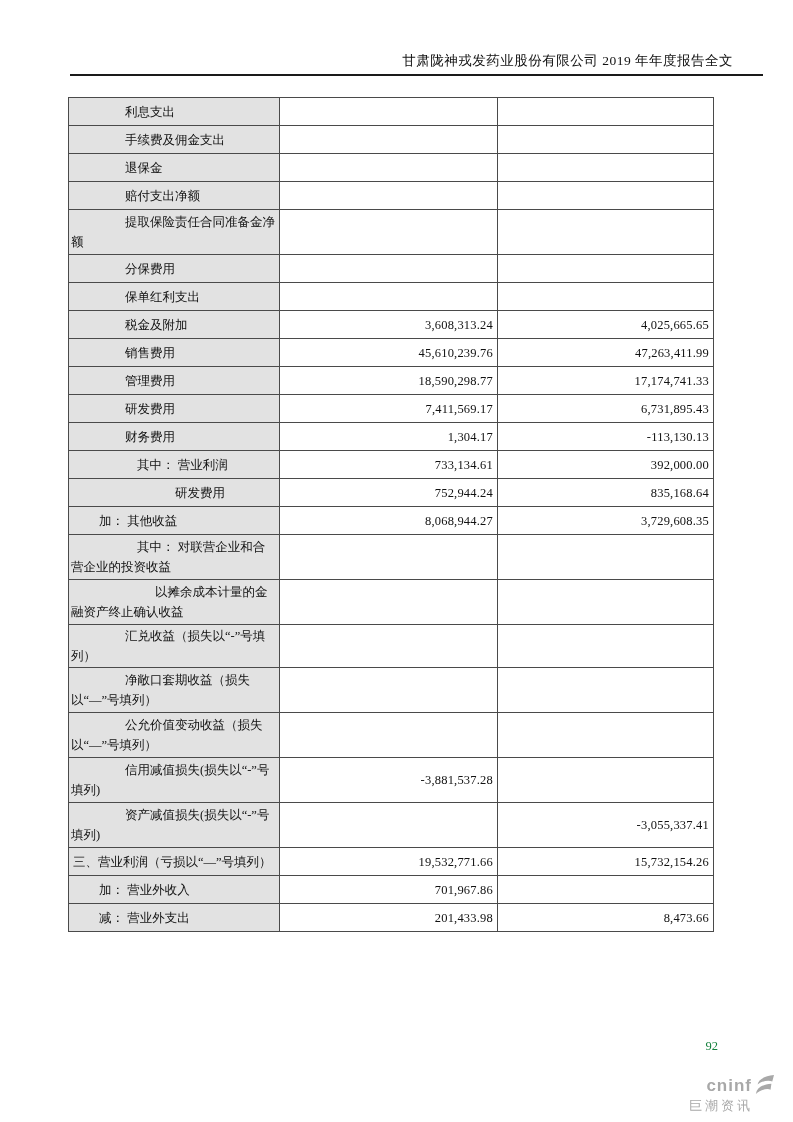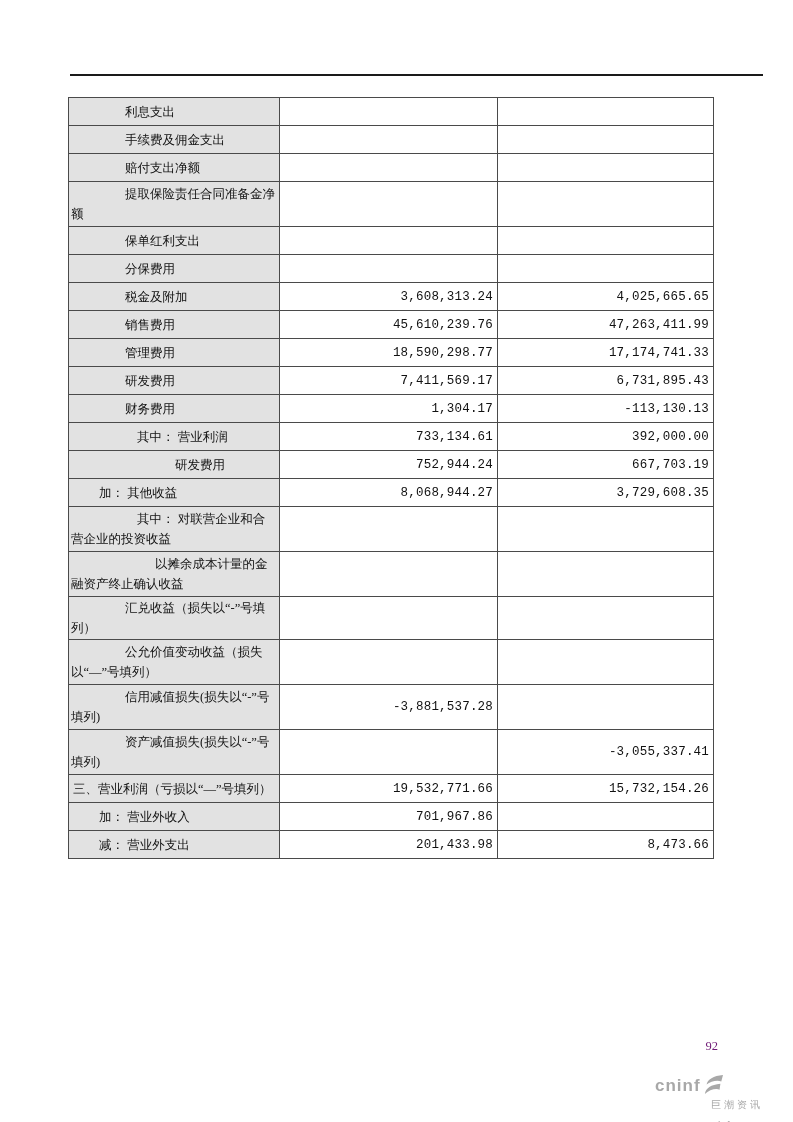--- a/index.html
+++ b/index.html
@@ -52,110 +52,117 @@
   td.label{
     background:var(--label-bg);
     padding:1px 2px;
     word-break:break-all;
     overflow:hidden;
   }
   td.num{
     background:#fff;
     text-align:right;
     padding:1px 4px 1px 2px;
-    font-family:Liberation Mono, monospace;
+    font-family:Liberation Serif, serif;
     letter-spacing:0.2px;
     white-space:nowrap;
   }
   .ind-a{text-indent:2px;}
   .ind-b{text-indent:28px;}
   .ind-c{text-indent:54px;}
   .ind-d{text-indent:66px;}
   .ind-e{text-indent:104px;}
   .ind-f{text-indent:84px;}
   
   .page-number{
     position:absolute;
     top:1039px;right:75px;
     font-size:12.5px;
-    color:#701a75;
+    color:#15803d;
   }
   .logo{
     position:absolute;
     top:1075px;right:18px;
     width:120px;
     text-align:right;
     color:var(--logo-gray);
     font-family:"Liberation Sans","DejaVu Sans",sans-serif;
     line-height:1.1;
   }
   .logo-top{
     display:flex;
     align-items:center;
+    justify-content:flex-end;
     gap:2px;
   }
   .logo-brand{
     font-size:17px;
     font-weight:bold;
     letter-spacing:1px;
   }
   .logo-swoosh{display:inline-block;}
   .logo-cn{
-    font-size:10px;
+    font-size:13px;
     letter-spacing:3px;
     margin-top:1px;
-    margin-right:12px;
+    margin-right:22px;
   }
   .logo-url{
     font-size:10.5px;
     letter-spacing:0.3px;
     margin-top:10px;
   }
 </style>
 </head>
 <body>
 
 <div class="page">
 
+  <div class="header-title">甘肃陇神戎发药业股份有限公司 2019 年年度报告全文</div>
   <div class="header-rule"></div>
 
   <table class="fin">
     <colgroup>
       <col style="width:211px">
       <col style="width:218px">
       <col style="width:216px">
     </colgroup>
     <tbody>
         <tr class="row">
           <td class="label ind-c">利息支出</td>
           <td class="num"></td>
           <td class="num"></td>
         </tr>
         <tr class="row">
           <td class="label ind-c">手续费及佣金支出</td>
           <td class="num"></td>
           <td class="num"></td>
         </tr>
         <tr class="row">
+          <td class="label ind-c">退保金</td>
+          <td class="num"></td>
+          <td class="num"></td>
+        </tr>
+        <tr class="row">
           <td class="label ind-c">赔付支出净额</td>
           <td class="num"></td>
           <td class="num"></td>
         </tr>
         <tr class="row-tall">
           <td class="label ind-c">提取保险责任合同准备金净额</td>
           <td class="num"></td>
           <td class="num"></td>
         </tr>
         <tr class="row">
+          <td class="label ind-c">分保费用</td>
+          <td class="num"></td>
+          <td class="num"></td>
+        </tr>
+        <tr class="row">
           <td class="label ind-c">保单红利支出</td>
-          <td class="num"></td>
-          <td class="num"></td>
-        </tr>
-        <tr class="row">
-          <td class="label ind-c">分保费用</td>
           <td class="num"></td>
           <td class="num"></td>
         </tr>
         <tr class="row">
           <td class="label ind-c">税金及附加</td>
           <td class="num">3,608,313.24</td>
           <td class="num">4,025,665.65</td>
         </tr>
         <tr class="row">
           <td class="label ind-c">销售费用</td>
@@ -178,39 +185,44 @@
           <td class="num">-113,130.13</td>
         </tr>
         <tr class="row">
           <td class="label ind-d">其中： 营业利润</td>
           <td class="num">733,134.61</td>
           <td class="num">392,000.00</td>
         </tr>
         <tr class="row">
           <td class="label ind-e">研发费用</td>
           <td class="num">752,944.24</td>
-          <td class="num">667,703.19</td>
+          <td class="num">835,168.64</td>
         </tr>
         <tr class="row">
           <td class="label ind-b">加： 其他收益</td>
           <td class="num">8,068,944.27</td>
           <td class="num">3,729,608.35</td>
         </tr>
         <tr class="row-tall">
           <td class="label ind-d">其中： 对联营企业和合营企业的投资收益</td>
           <td class="num"></td>
           <td class="num"></td>
         </tr>
         <tr class="row-tall">
           <td class="label ind-f">以摊余成本计量的金融资产终止确认收益</td>
           <td class="num"></td>
           <td class="num"></td>
         </tr>
         <tr class="row">
           <td class="label ind-c">汇兑收益（损失以“-”号填列）</td>
+          <td class="num"></td>
+          <td class="num"></td>
+        </tr>
+        <tr class="row-tall">
+          <td class="label ind-c">净敞口套期收益（损失以“—”号填列）</td>
           <td class="num"></td>
           <td class="num"></td>
         </tr>
         <tr class="row-tall">
           <td class="label ind-c">公允价值变动收益（损失以“—”号填列）</td>
           <td class="num"></td>
           <td class="num"></td>
         </tr>
         <tr class="row-tall">
           <td class="label ind-c">信用减值损失(损失以“-”号填列)</td>

